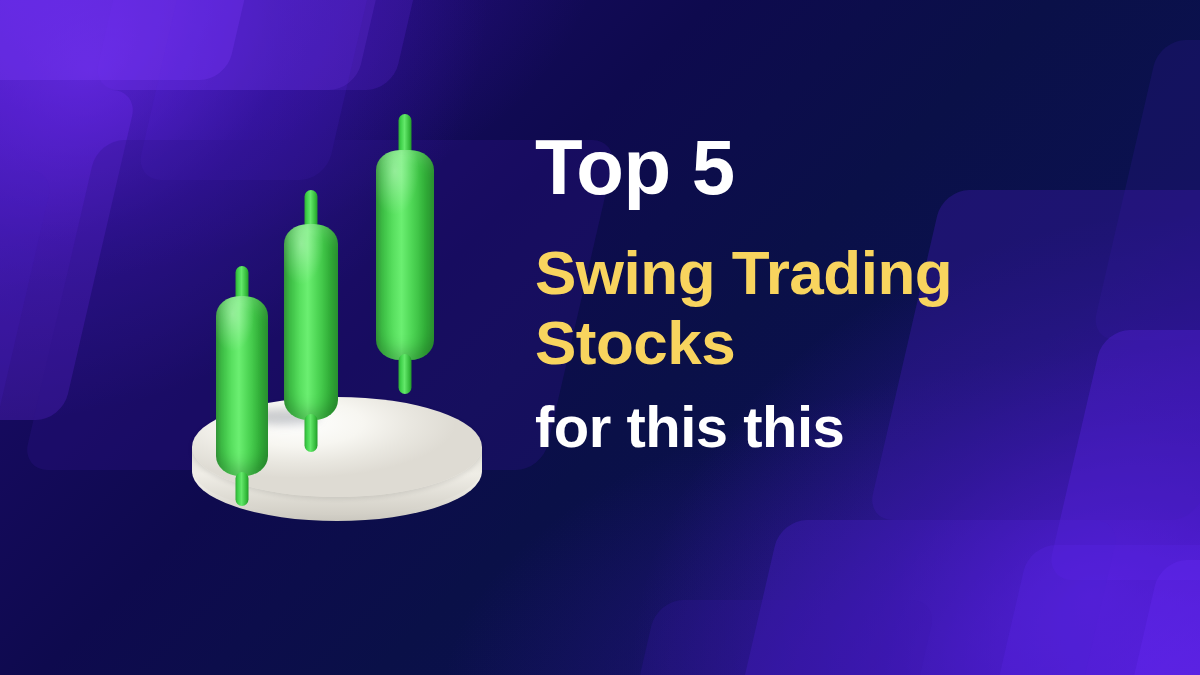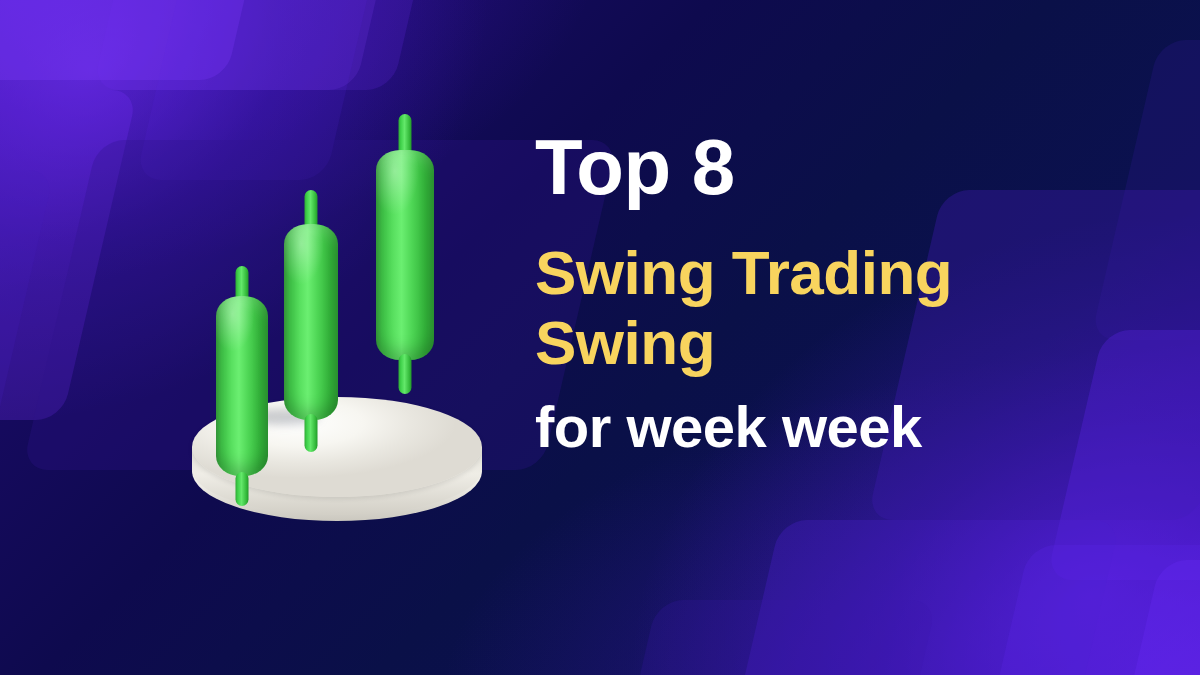--- a/index.html
+++ b/index.html
@@ -188,19 +188,19 @@
 
     <div class="candle" id="c3">
       <div class="wick top"></div>
       <div class="body"></div>
       <div class="wick bottom"></div>
     </div>
 
   </div>
 
   <div id="headline">
-    <span class="line l1">Top 8</span>
+    <span class="line l1">Top 5</span>
     <span class="line l2">Swing Trading</span>
-    <span class="line l3">Swing</span>
-    <span class="line l4">for week week</span>
+    <span class="line l3">Stocks</span>
+    <span class="line l4">for this this</span>
   </div>
 
 </div>
 
 </body></html>

